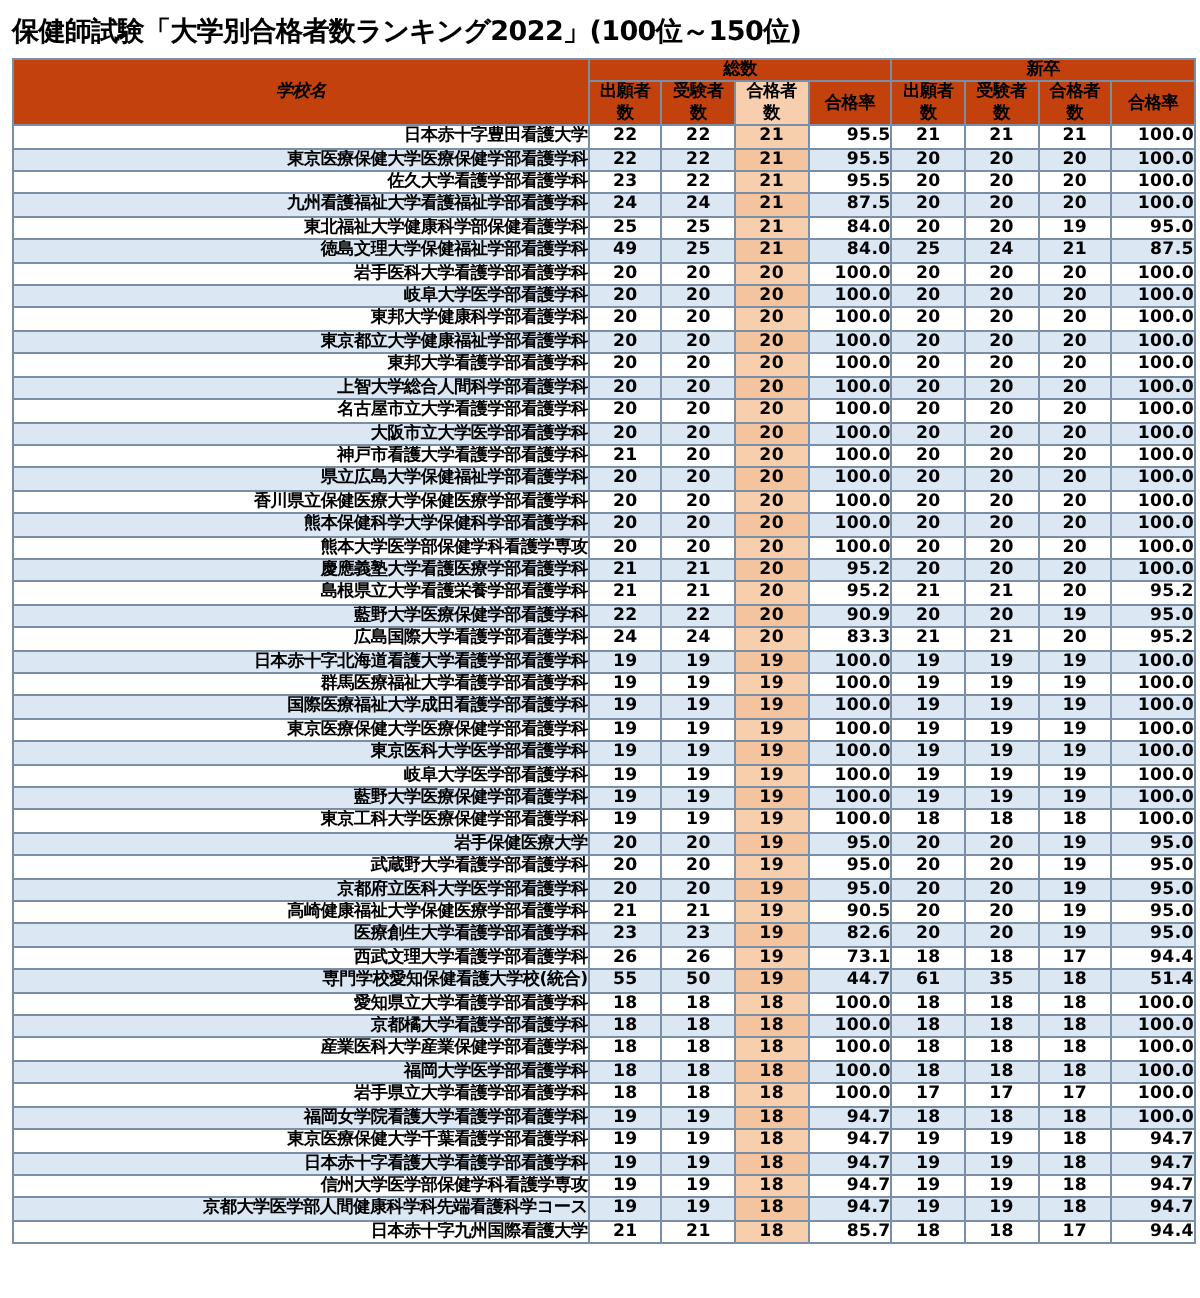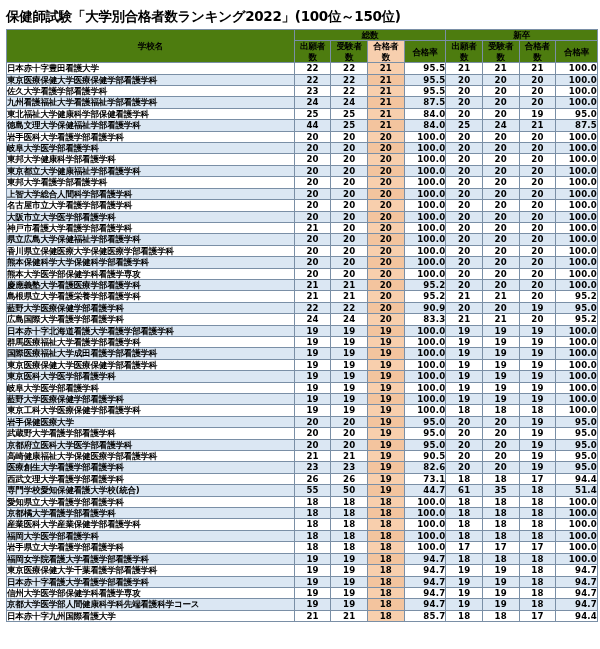--- a/index.html
+++ b/index.html
@@ -42,53 +42,54 @@
     font-size: 8.6px;
     line-height: 10.4px;
     height: 10.4px;
     font-weight: bold;
     color: #000;
     overflow: hidden;
     white-space: nowrap;
   }
   
   thead th {
-    background: #4d7c0f;
+    background: #c2410c;
     text-align: center;
     vertical-align: middle;
     font-size: 8.4px;
     letter-spacing: -0.2px;
   }
   th.grp {
     height: 11px;
     line-height: 11px;
   }
   th.schoolhdr {
     font-size: 9.2px;
+    font-style: italic;
   }
   th.sub {
     height: 22px;
     line-height: 9.4px;
     padding: 0 1px;
   }
   th.sub .two {
     display: block;
   }
   th.pass-hl {
     background: #f7cfae;
   }
   
   tbody tr.odd td {
     background: #ffffff;
   }
   tbody tr.even td {
     background: #dbe7f3;
   }
   td.school {
-    text-align: left;
+    text-align: right;
     padding-left: 12px;
     font-size: 9.1px;
     letter-spacing: -0.25px;
   }
   td.num {
     text-align: center;
     font-size: 8.9px;
     letter-spacing: 0.2px;
   }
   td.rate {
@@ -213,21 +214,21 @@
           <td class="num">25</td>
           <td class="num hl">21</td>
           <td class="rate">84.0</td>
           <td class="num">20</td>
           <td class="num">20</td>
           <td class="num">19</td>
           <td class="rate">95.0</td>
         </tr>
         <tr class="even">
           <td class="school">徳島文理大学保健福祉学部看護学科</td>
-          <td class="num">44</td>
+          <td class="num">49</td>
           <td class="num">25</td>
           <td class="num hl">21</td>
           <td class="rate">84.0</td>
           <td class="num">25</td>
           <td class="num">24</td>
           <td class="num">21</td>
           <td class="rate">87.5</td>
         </tr>
         <tr class="odd">
           <td class="school">岩手医科大学看護学部看護学科</td>

